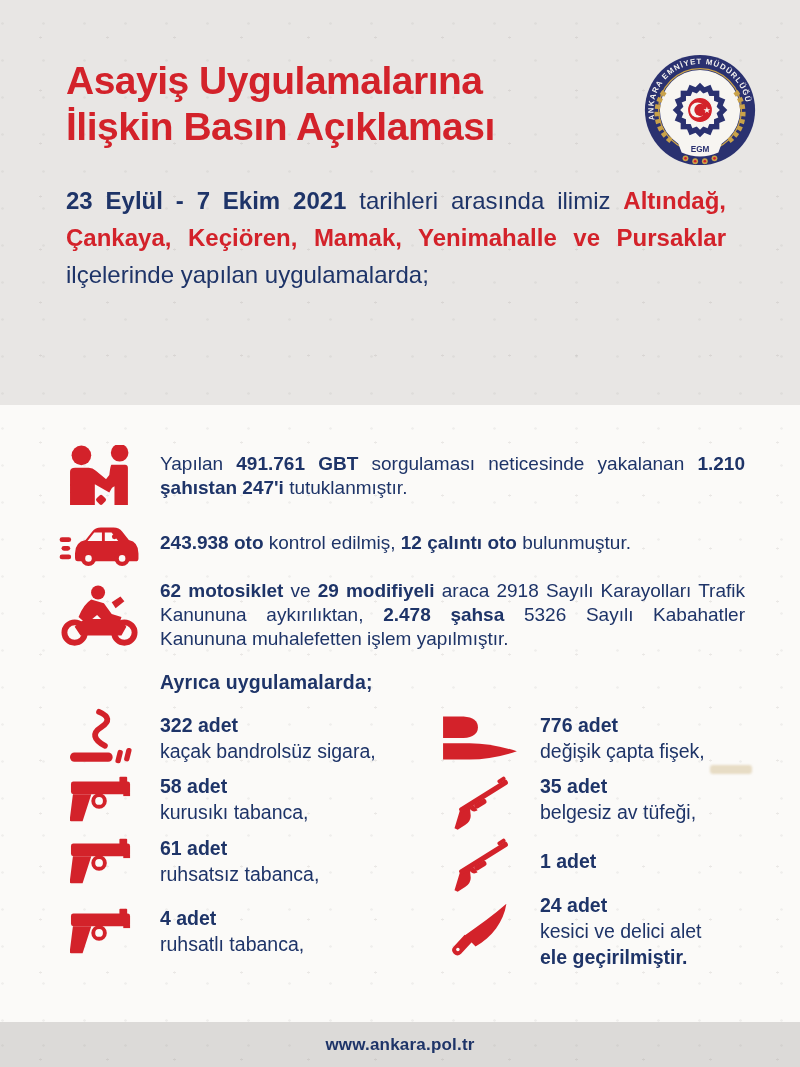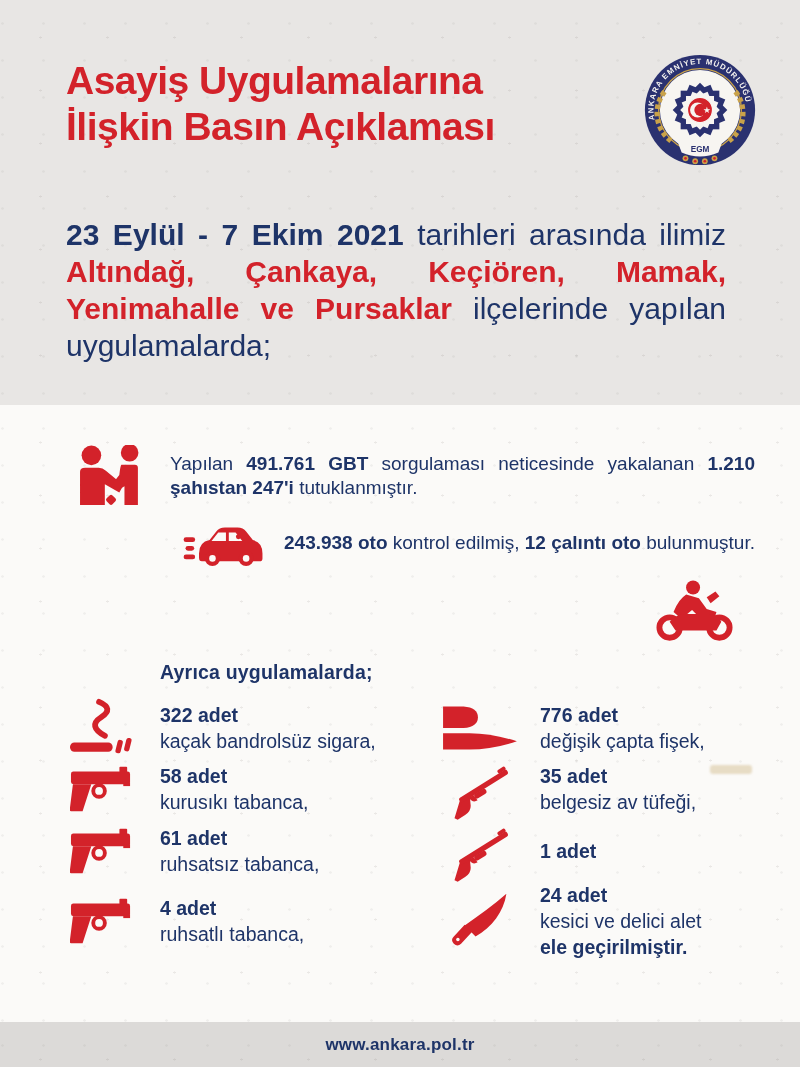--- a/index.html
+++ b/index.html
@@ -18,27 +18,27 @@
     background-image:
       radial-gradient(rgba(110,105,100,.13) 1px, transparent 1.6px),
       radial-gradient(rgba(110,105,100,.08) 1px, transparent 1.6px);
     background-size:67px 53px,41px 37px;
     background-position:7px 11px,23px 5px;
   }
   
   .top-section{height:405px;background-color:var(--top-bg);position:relative;padding:58px 74px 0 66px;}
   .title{color:var(--red);font-size:39px;line-height:46px;font-weight:700;letter-spacing:-.5px;max-width:580px;}
   .logo{position:absolute;top:52px;right:42px;width:116px;height:116px;}
-  .intro{margin-top:66px;font-size:30px;line-height:37px;text-align:justify;color:var(--navy);max-width:678px;}
+  .intro{margin-top:32px;font-size:24px;line-height:37px;text-align:justify;color:var(--navy);max-width:678px;}
   .b{font-weight:700;}
   .c-red{color:var(--red);}
   .c-navy{color:var(--navy);}
   
   .panel{height:617px;background-color:var(--panel-bg);padding:40px 45px 0 55px;position:relative;overflow:hidden;}
-  .stat-row{display:flex;align-items:center;margin-bottom:11px;justify-content:flex-end;}
+  .stat-row{display:flex;align-items:center;margin-bottom:11px;}
   .icon-box{width:90px;min-width:90px;margin-right:15px;display:flex;align-items:center;justify-content:center;}
   .ricon{color:var(--red);display:block;}
   .ricon[data-icon="people"]{width:76px;height:62px;}
   .ricon[data-icon="car"]{width:84px;height:50px;}
   .ricon[data-icon="motorcycle"]{width:78px;height:62px;}
   .ricon[data-icon="cigarette"]{width:66px;height:60px;}
   .ricon[data-icon="bullets"]{width:80px;height:48px;}
   .ricon[data-icon="pistol"]{width:62px;height:50px;}
   .ricon[data-icon="shotgun"]{width:64px;height:62px;}
   .ricon[data-icon="knife"]{width:58px;height:60px;}
@@ -196,20 +196,21 @@
           </div>
           <p class="stat-text"><span class="b c-navy">243.938 oto</span><span class="c-navy"> kontrol edilmiş, </span><span class="b c-navy">12 çalıntı oto</span><span class="c-navy"> bulunmuştur.</span></p>
         </div>
 
         <div class="stat-row">
           <div class="icon-box">
             <svg class="ricon" data-icon="motorcycle">
               <use href="#i-motorcycle"></use>
             </svg>
           </div>
+          <p class="stat-text"><span class="b c-navy">62 motosiklet</span><span class="c-navy"> ve </span><span class="b c-navy">29 modifiyeli</span><span class="c-navy"> araca 2918 Sayılı Karayolları Trafik Kanununa aykırılıktan, </span><span class="b c-navy">2.478 şahsa</span><span class="c-navy"> 5326 Sayılı Kabahatler Kanununa muhalefetten işlem yapılmıştır.</span></p>
         </div>
       </div>
 
     <p class="more">Ayrıca uygulamalarda;</p>
 
     <div class="grid">
 
         <div class="cell">
           <div class="icon-box">
             <svg class="ricon" data-icon="cigarette">

